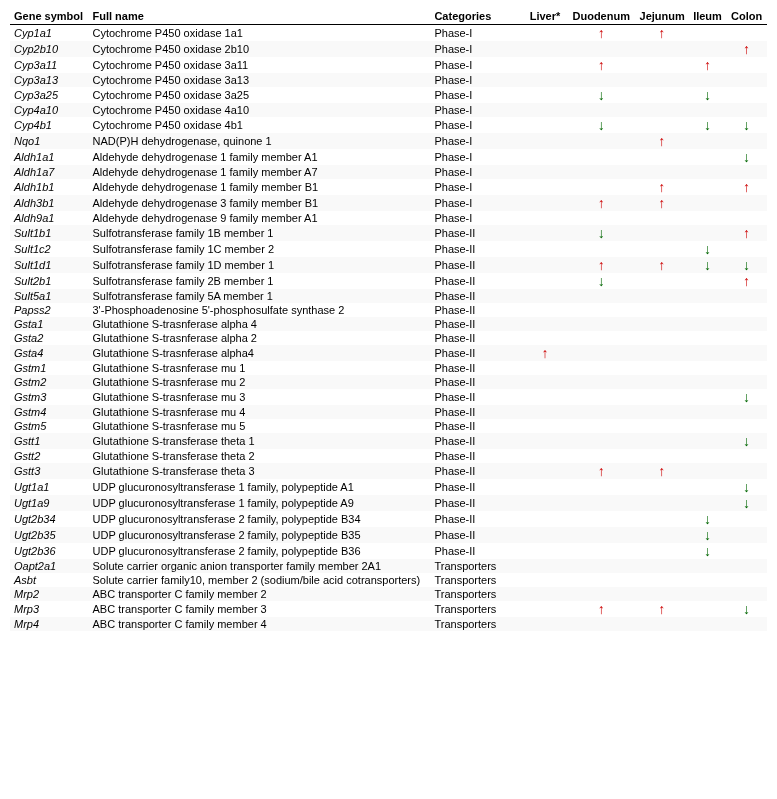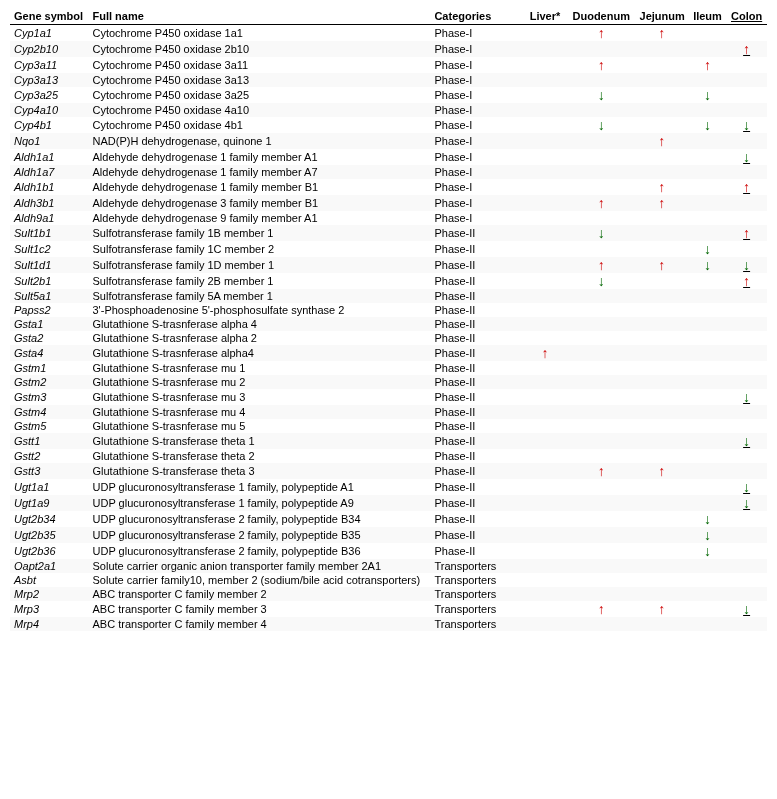--- a/index.html
+++ b/index.html
@@ -56,21 +56,21 @@
       font-size: 14px;
       line-height: 1;
     }
     .col-gene { width: 65px; margin-top: 38px; }
     .col-name { width: 330px; }
     .col-cat  { width: 90px; }
     .col-liver { width: 45px; text-align: center; margin-top: 44px; }
     .col-duo   { width: 55px; text-align: center; margin-top: 48px; }
     .col-jej   { width: 45px; text-align: right; }
     .col-il    { width: 35px; text-align: center; margin-left: 26px; }
-    .col-col   { width: 40px; text-align: center; text-decoration: underline; }
+    .col-col   { width: 40px; text-align: center; }
   </style>
 </head>
 <body>
 
 <div class="table-container">
   <table>
     <thead>
       <tr>
         <th class="col-gene">Gene symbol</th>
         <th class="col-name">Full name</th>

